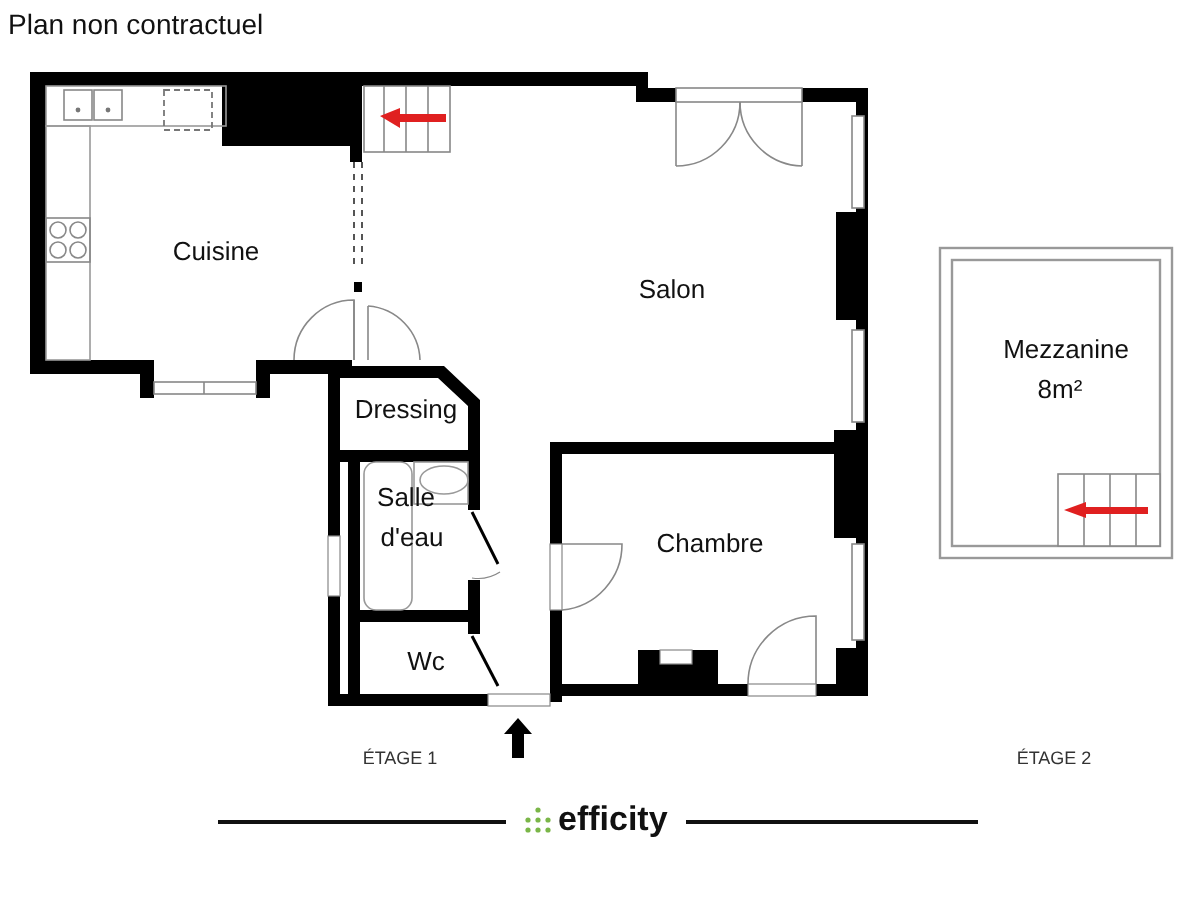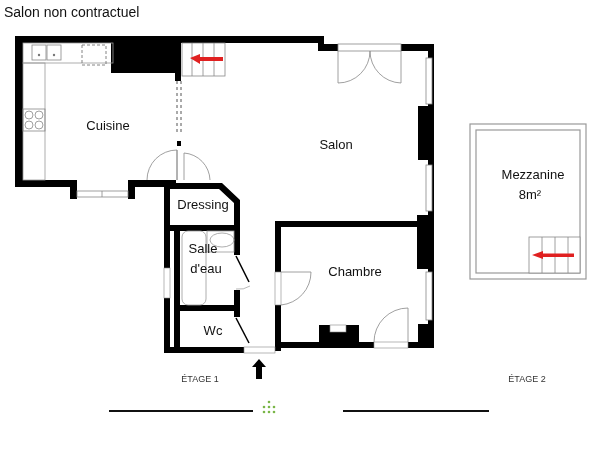--- a/index.html
+++ b/index.html
@@ -9,21 +9,21 @@
   svg.plan { position: absolute; left: 0; top: 0; }
   .room-label { font-family: "Liberation Sans", "DejaVu Sans", sans-serif; font-size: 13px; fill: #111; }
   .floor-label { font-family: "Liberation Sans", "DejaVu Sans", sans-serif; font-size: 9px; fill: #333; }
   .logo { position: absolute; left: 262px; top: 400px; display: flex; align-items: center; }
   .logo-text { font-size: 17px; font-weight: bold; color: #111; letter-spacing: 0px; margin-left: 3px; }
   .footer-line { position: absolute; height: 2px; background: #111; top: 410px; }
 </style>
 </head>
 <body>
 
-<div class="disclaimer">Salon non contractuel</div>
+<div class="disclaimer">Plan non contractuel</div>
 
 <svg class="plan" width="600" height="450" viewBox="0 0 600 450">
 
   <g>
 
     <rect x="15" y="36" width="8" height="150" fill="#000"></rect>
     <rect x="15" y="36" width="305" height="7" fill="#000"></rect>
     <rect x="15" y="180" width="55" height="7" fill="#000"></rect>
     <rect x="70" y="180" width="7" height="19" fill="#000"></rect>
     <rect x="128" y="180" width="7" height="19" fill="#000"></rect>
@@ -152,13 +152,14 @@
 <div class="logo">
   <svg width="14" height="14" viewBox="0 0 14 14">
     <circle cx="7" cy="2" r="1.3" fill="#7ab648"></circle>
     <circle cx="2" cy="7" r="1.3" fill="#7ab648"></circle>
       <circle cx="7" cy="7" r="1.3" fill="#7ab648"></circle>
       <circle cx="12" cy="7" r="1.3" fill="#7ab648"></circle>
     <circle cx="2" cy="12" r="1.3" fill="#7ab648"></circle>
       <circle cx="7" cy="12" r="1.3" fill="#7ab648"></circle>
       <circle cx="12" cy="12" r="1.3" fill="#7ab648"></circle>
   </svg>
+  <span class="logo-text">efficity</span>
 </div>
 
 </body></html>

